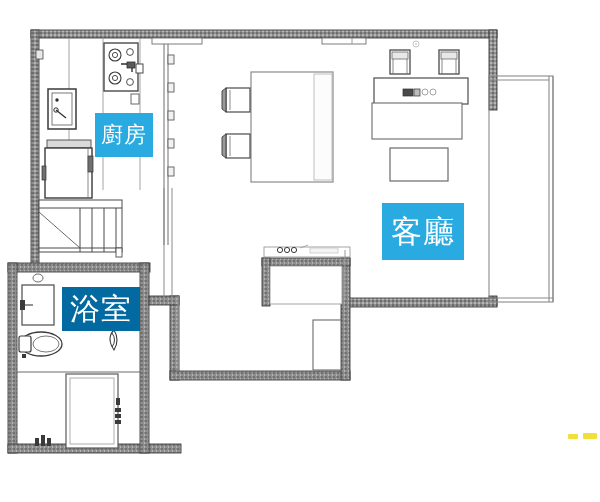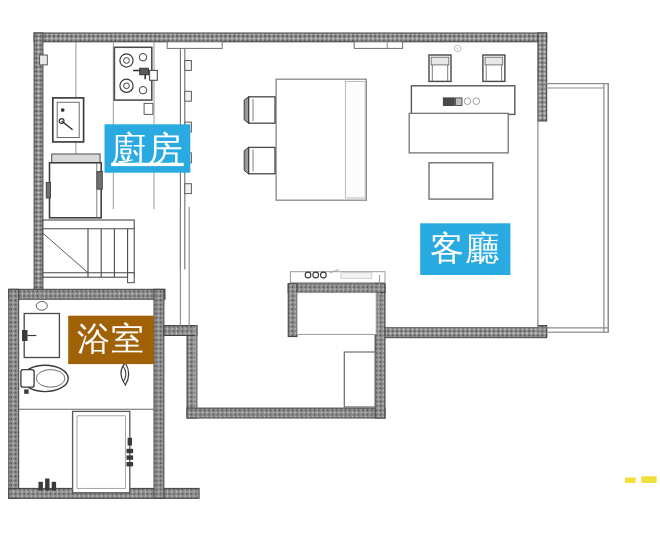--- a/index.html
+++ b/index.html
@@ -282,26 +282,26 @@
     <g fill="none" stroke="#a8a8a8" stroke-width="1">
       <line x1="178" y1="296" x2="178" y2="371"></line>
     </g>
 
     <g>
       <rect x="568" y="434" width="10" height="5" rx="1" fill="#f2e03a"></rect>
       <rect x="583" y="433" width="14" height="6" rx="1" fill="#f2e03a"></rect>
     </g>
   </svg>
 
-  <div class="room-label" id="label-kitchen" style="left: 95px; top: 113px; width: 78px; height: 44px; background: rgb(41, 170, 225); font-size: 32px; text-decoration: underline;">
+  <div class="room-label" id="label-kitchen" style="left: 95px; top: 113px; width: 58px; height: 44px; background: rgb(41, 170, 225); font-size: 22px;">
     <span>廚房</span>
   </div>
 
-  <div class="room-label" id="label-living-room" style="left: 382px; top: 203px; width: 82px; height: 47px; background: rgb(41, 170, 225); font-size: 31px;">
+  <div class="room-label" id="label-living-room" style="left: 382px; top: 203px; width: 82px; height: 57px; background: rgb(41, 170, 225); font-size: 31px;">
     <span>客廳</span>
   </div>
 
-  <div class="room-label" id="label-bathroom" style="left: 62px; top: 287px; width: 78px; height: 44px; background: #a16207; font-size: 30px;">
+  <div class="room-label" id="label-bathroom" style="left: 62px; top: 287px; width: 78px; height: 44px; background: #0369a1; font-size: 30px;">
     <span>浴室</span>
   </div>
 
 
 </div>
 
 </body></html>

